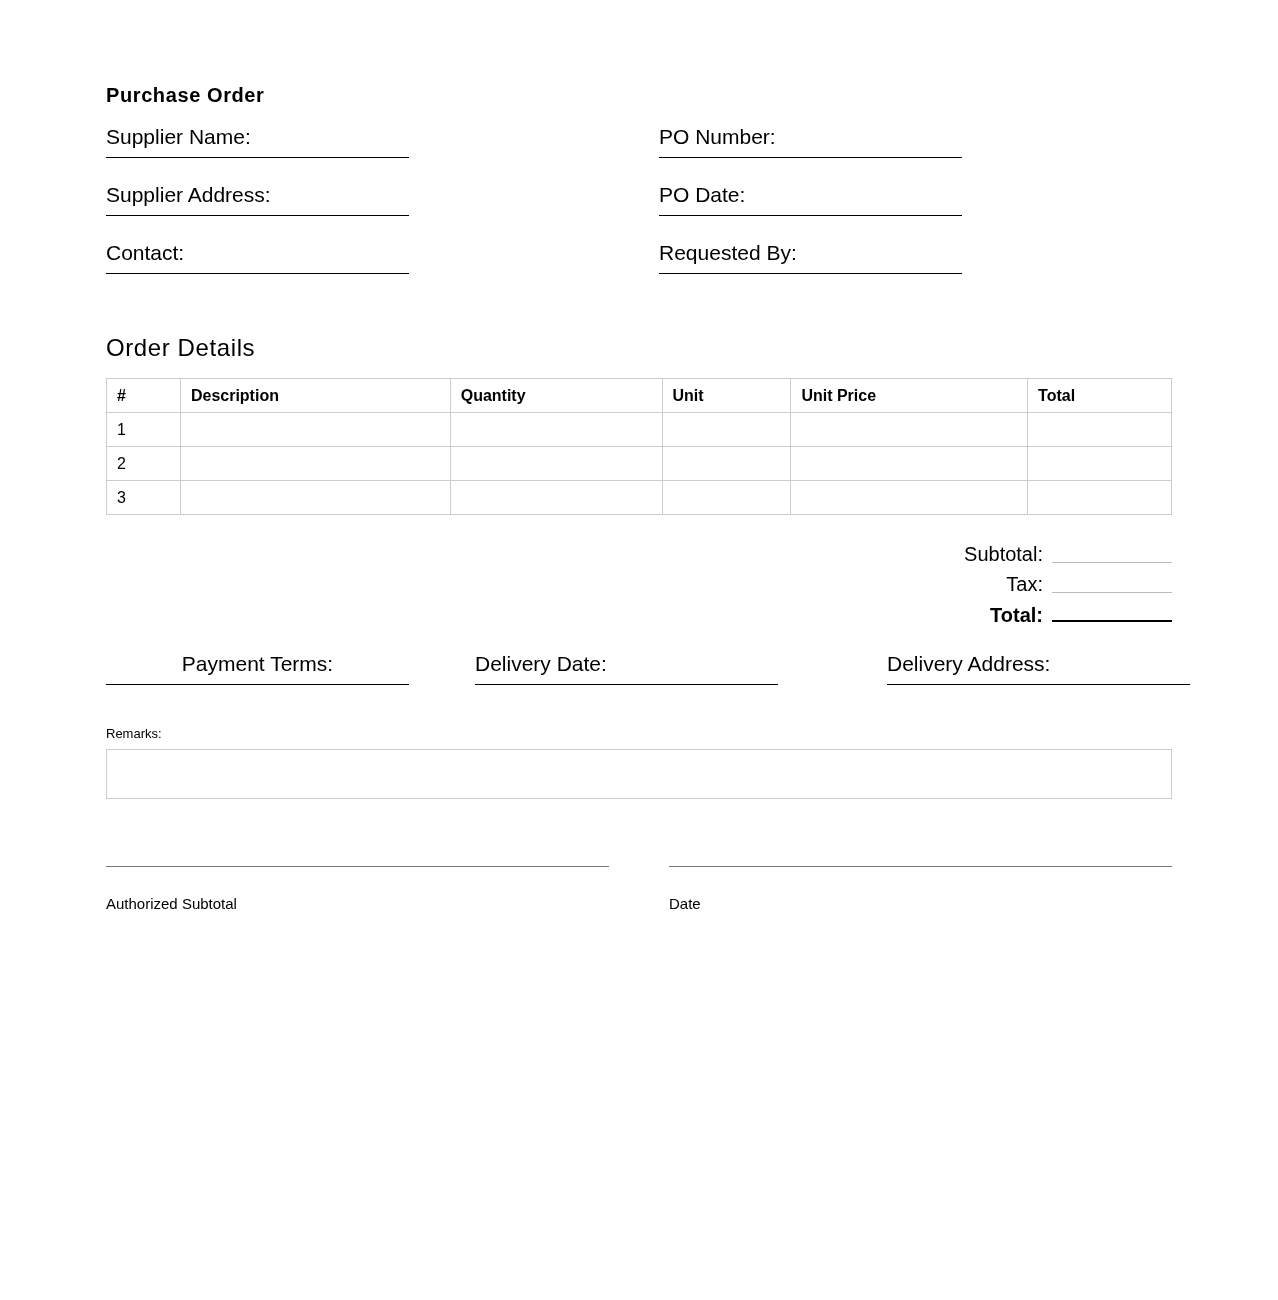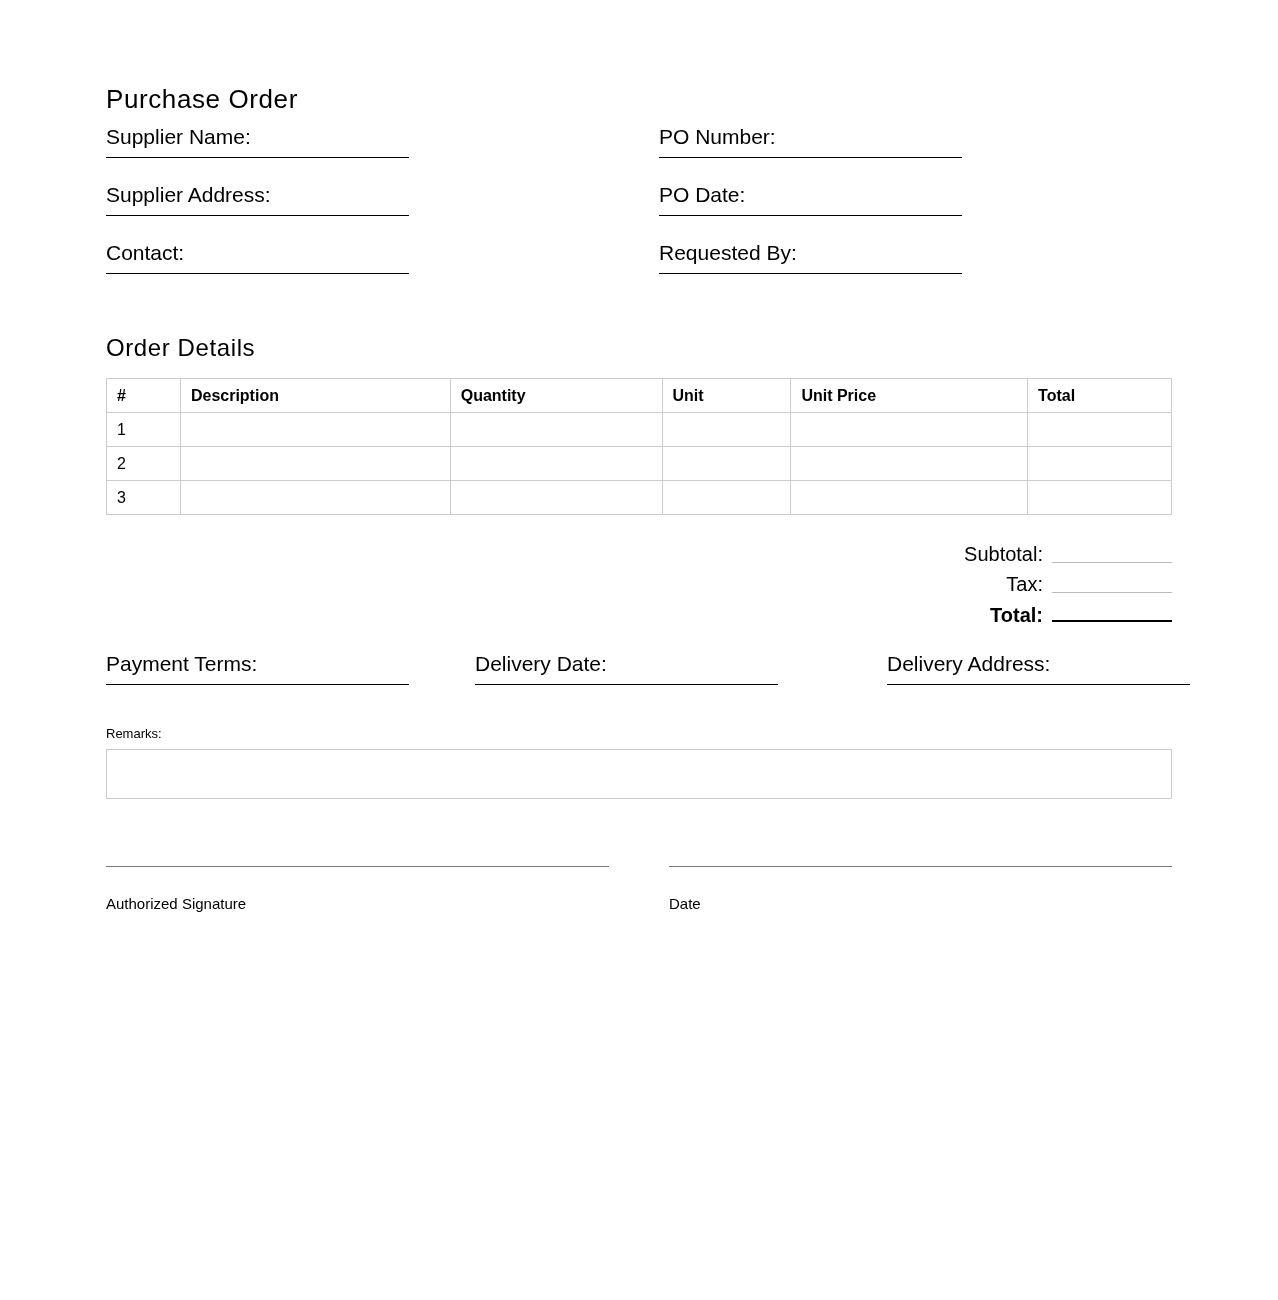--- a/index.html
+++ b/index.html
@@ -1,21 +1,21 @@
 <!DOCTYPE html>
 <html><head>
   <meta charset="utf-8">
   <style>
     html, body { margin: 0; padding: 0; background: #ffffff; }
     body {
       width: 1278px; height: 1300px; position: relative;
       font-family: "Liberation Sans", sans-serif; color: #000;
     }
     .page { position: absolute; left: 106px; top: 0; width: 1066px; }
-    .h1 { position: absolute; left: 0; top: 84px; font-size: 26px; letter-spacing: 0.6px; font-weight: normal; margin: 0; white-space: nowrap; }
+    .h1 { position: absolute; left: 0; top: 84px; font-size: 20px; letter-spacing: 0.6px; font-weight: bold; margin: 0; white-space: nowrap; }
     .h2 { position: absolute; left: 0; top: 334px; font-size: 24px; letter-spacing: 0.6px; font-weight: normal; margin: 0; white-space: nowrap; }
     .field { position: absolute; width: 303px; }
     .field .lbl { font-size: 21px; line-height: 18px; display: block; white-space: nowrap; }
     .field .line { position: absolute; left: 0; top: 29px; width: 303px; height: 0; border-bottom: 1px solid #000; }
     table.items {
       position: absolute; left: 0; top: 378px; width: 1066px;
       border-collapse: collapse; font-size: 16px;
     }
     table.items th, table.items td {
       border: 1px solid #cccccc; height: 34px; padding: 0 0 0 10px;
@@ -119,38 +119,38 @@
   </div>
   <div class="totals-row" style="top:573px;">
     <span class="tlabel">Tax:</span>
     <div class="tline" style="top:19px; border-bottom:1px solid #bbbbbb;"></div>
   </div>
   <div class="totals-row" style="top:604px;text-align:right;">
     <span class="tlabel" style="font-weight:bold;">Total:</span>
     <div class="tline" style="top:16px; border-bottom:2px solid #000000;"></div>
   </div>
 
-  <div class="field" style="left:0; top:655px;">
+  <div class="field" style="left:0; top:655px;text-align:center;">
     <span class="lbl">Payment Terms:</span>
     <div class="line"></div>
   </div>
   <div class="field" style="left:369px; top:655px;">
     <span class="lbl">Delivery Date:</span>
     <div class="line"></div>
   </div>
   <div class="field" style="left:760px; top:655px;margin-left:21px;">
     <span class="lbl">Delivery Address:</span>
     <div class="line"></div>
   </div>
 
   <span class="remarks-lbl">Remarks:</span>
   <div class="remarks-box"></div>
 
   <div class="sig" style="left:0; top:866px;">
     <div class="sline"></div>
-    <span class="slbl">Authorized Signature</span>
+    <span class="slbl">Authorized Subtotal</span>
   </div>
   <div class="sig" style="left:563px; top:866px;">
     <div class="sline"></div>
     <span class="slbl">Date</span>
   </div>
 
 </div>
 
 </body></html>

